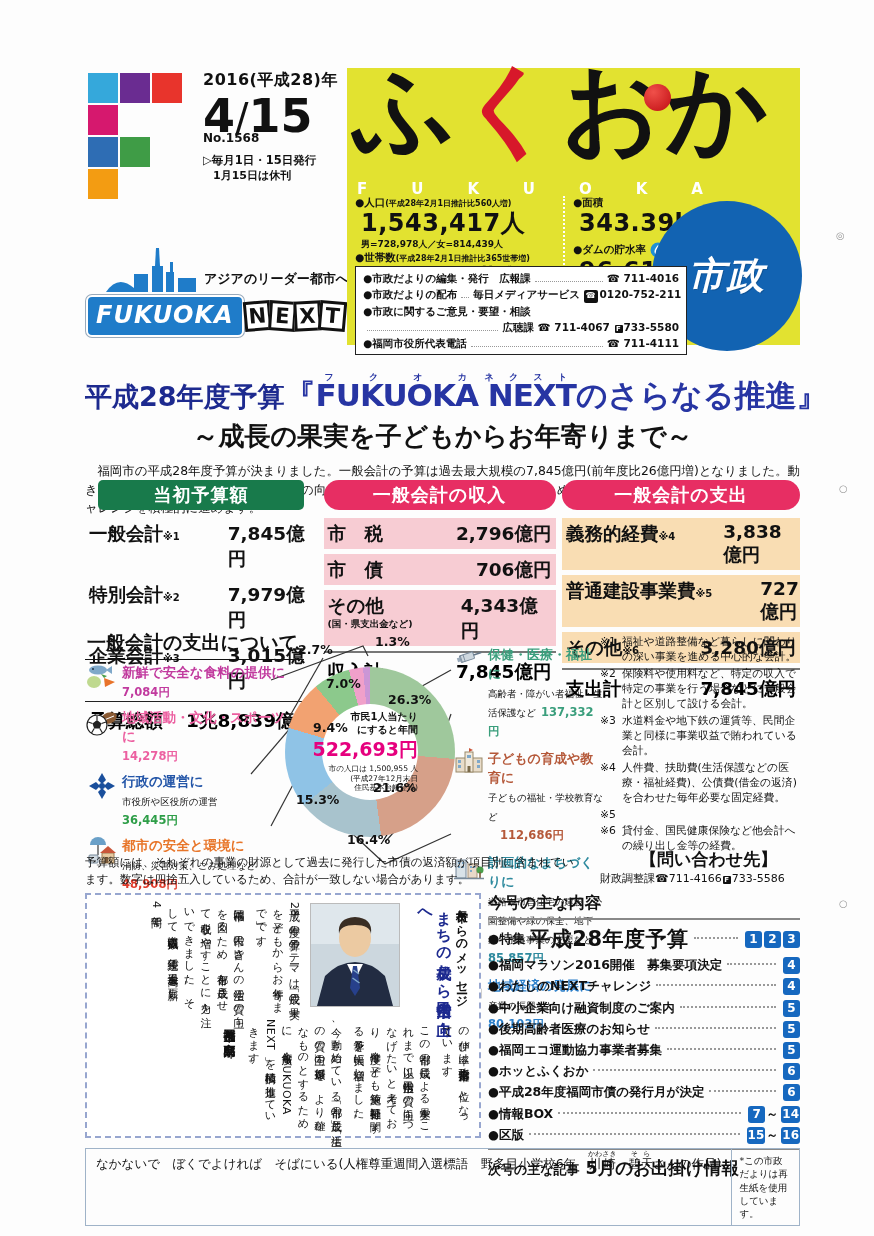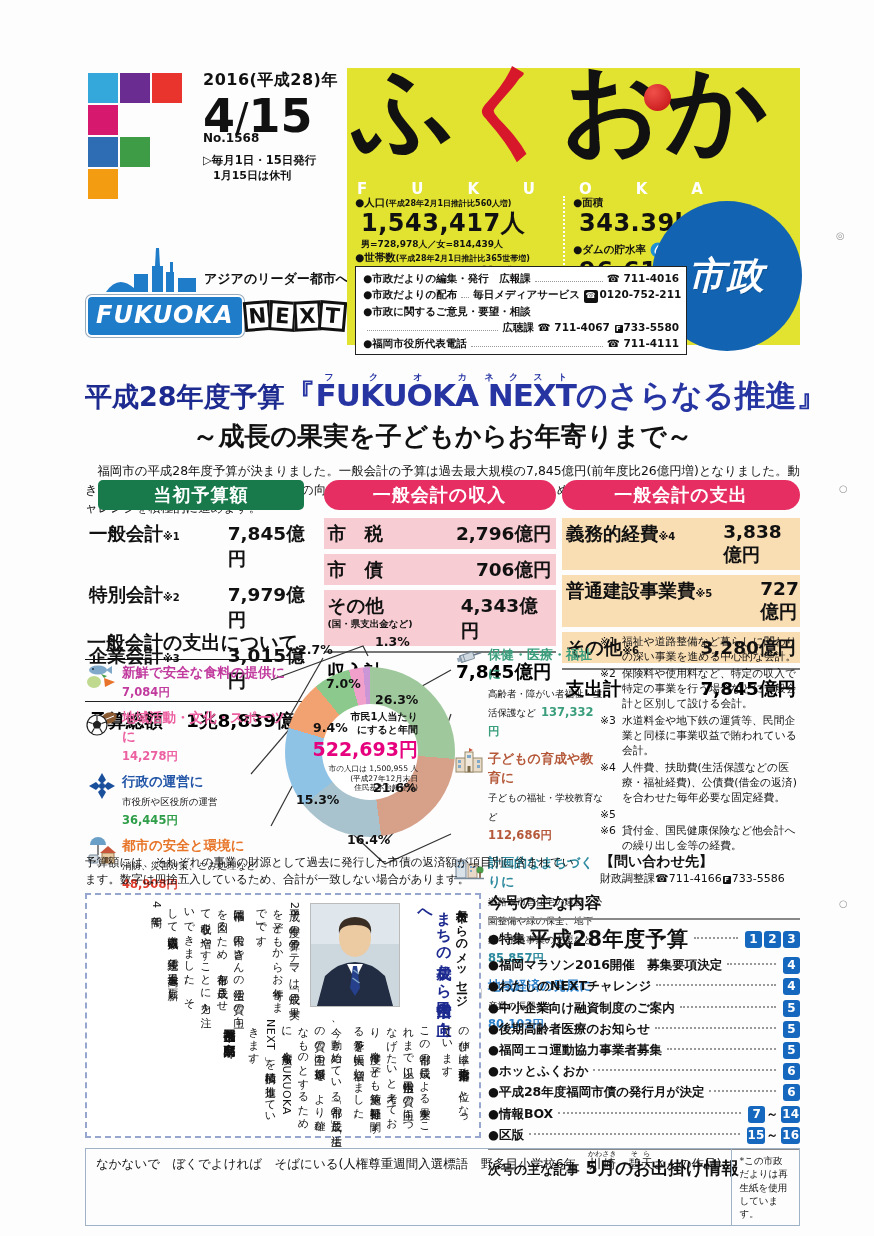--- a/index.html
+++ b/index.html
@@ -106,21 +106,21 @@
   .hole .l1 { font-size:10px; font-weight:bold; color:#111; line-height:1.25; }
   .hole .amt { font-size:19px; font-weight:bold; color:var(--amount-magenta); margin:1px 0; white-space:nowrap; }
   .hole .n { font-size:7.6px; color:#111; line-height:1.25; white-space:nowrap; }
   .pct { position:absolute; font-size:12.5px; font-weight:bold; color:#111; white-space:nowrap; }
   .leaders { position:absolute; left:0; top:0; pointer-events:none; }
   .notes { position:absolute; left:515px; top:6px; width:200px; font-size:10.8px; line-height:1.42; color:#111; }
   .note-item { display:flex; margin-bottom:1px; }
   .note-mark { flex:0 0 22px; }
   .pie-footnote { position:absolute; left:0; bottom:2px; width:500px; font-size:11.5px; line-height:1.5; color:#111; }
   .inquiry { position:absolute; left:515px; bottom:4px; font-size:11px; color:#111; }
-  .inquiry b { font-size:14px; }
+  .inquiry b { font-size:17px;margin-left:40px; }
 
   
   .mayor { position:absolute; left:85px; top:893px; width:396px; height:245px; border:2px dashed #97a6cf; background:#fff; padding:6px 8px; }
   .tier { writing-mode:vertical-rl; height:110px; width:100%; font-size:11px; line-height:1.5; color:#111; letter-spacing:0.5px; }
   .tier p { margin-left:6px; }
   .msg-title { margin-left:10px; font-weight:bold; }
   .msg-title .t1 { font-size:12px; color:#111; display:block; }
   .msg-title .t2 { font-size:15px; color:#1d2a8f; display:block; line-height:1.25; }
   .msg-photo { display:inline-block; width:90px; height:104px; margin:2px 6px 0 8px; border:1px solid #bbb; }
   .signature { font-weight:bold; font-size:12px; margin-left:4px; }
@@ -398,21 +398,21 @@
       <div class="hole">
         <span class="l1">市民1人当たり</span>
         <span class="l1">にすると年間</span>
         <span class="amt">522,693円</span>
         <span class="n">市の人口は 1,500,955 人</span>
         <span class="n">(平成27年12月末日</span>
         <span class="n">住民基本台帳登録)</span>
       </div>
     </div>
 
-    <span class="pct" style="left:290px;top:64px;">26.3%</span>
+    <span class="pct" style="left:303px;top:64px;">26.3%</span>
     <span class="pct" style="left:288px;top:152px;">21.6%</span>
     <span class="pct" style="left:262px;top:204px;">16.4%</span>
     <span class="pct" style="left:211px;top:164px;">15.3%</span>
     <span class="pct" style="left:228px;top:92px;">9.4%</span>
     <span class="pct" style="left:241px;top:48px;">7.0%</span>
     <span class="pct" style="left:213px;top:14px;text-align:right;">2.7%</span>
     <span class="pct" style="left:290px;top:6px;">1.3%</span>
 
     <div class="pielabels-r">
       <div class="pl-item">
@@ -438,21 +438,21 @@
               <rect x="9" y="12" width="0" height="0"></rect>
               <rect x="4" y="17" width="3" height="3"></rect>
               <rect x="23" y="12" width="3" height="3"></rect>
               <rect x="23" y="17" width="3" height="3"></rect>
               <rect x="13" y="7" width="4" height="3"></rect>
             </g>
             <polygon points="15,0 15,4 19,2" fill="#c9563a"></polygon>
           </svg>
         <div><span class="pl-title" style="color: rgb(181, 89, 58);">子どもの育成や教育に</span><br>
         <span class="pl-desc">子どもの福祉・学校教育など</span><br>
-        <span class="pl-amt" style="color: rgb(181, 89, 58);">112,686円</span></div>
+        <span class="pl-amt" style="color: rgb(181, 89, 58); margin-left: 12px;">112,686円</span></div>
       </div>
       <div class="pl-item">
         <svg class="icon" width="30" height="28" viewBox="0 0 30 28">
             <rect x="2" y="8" width="10" height="18" fill="#d9e2e8" stroke="#789" stroke-width="1"></rect>
             <rect x="14" y="12" width="9" height="14" fill="#e8d9c9" stroke="#a8937a" stroke-width="1"></rect>
             <g fill="#7fa8c9">
               <rect x="4" y="10" width="2" height="2"></rect>
               <rect x="8" y="10" width="2" height="2"></rect>
               <rect x="4" y="14" width="2" height="2"></rect>
               <rect x="8" y="14" width="2" height="2"></rect>

